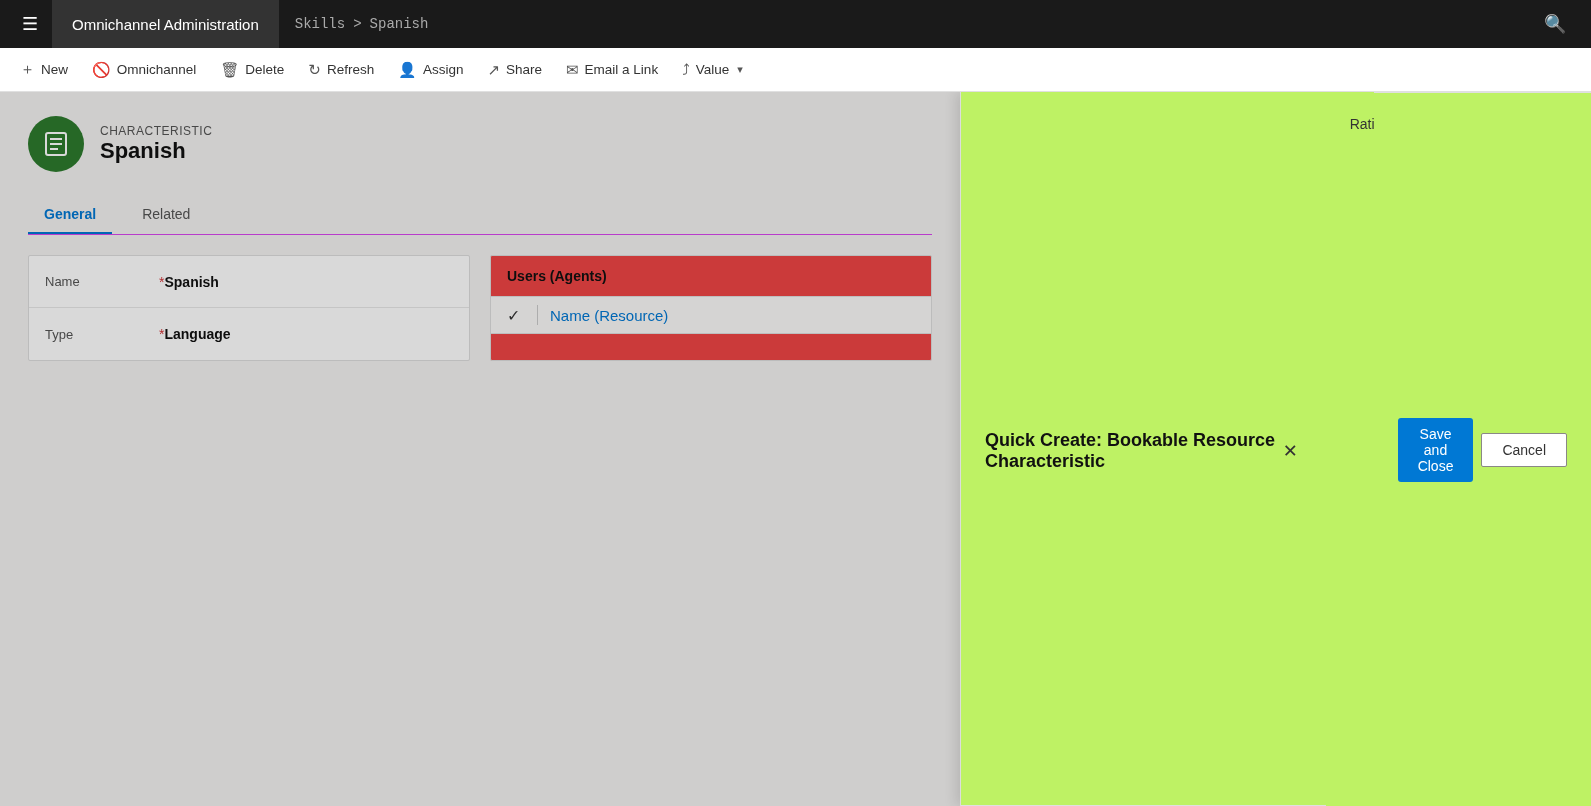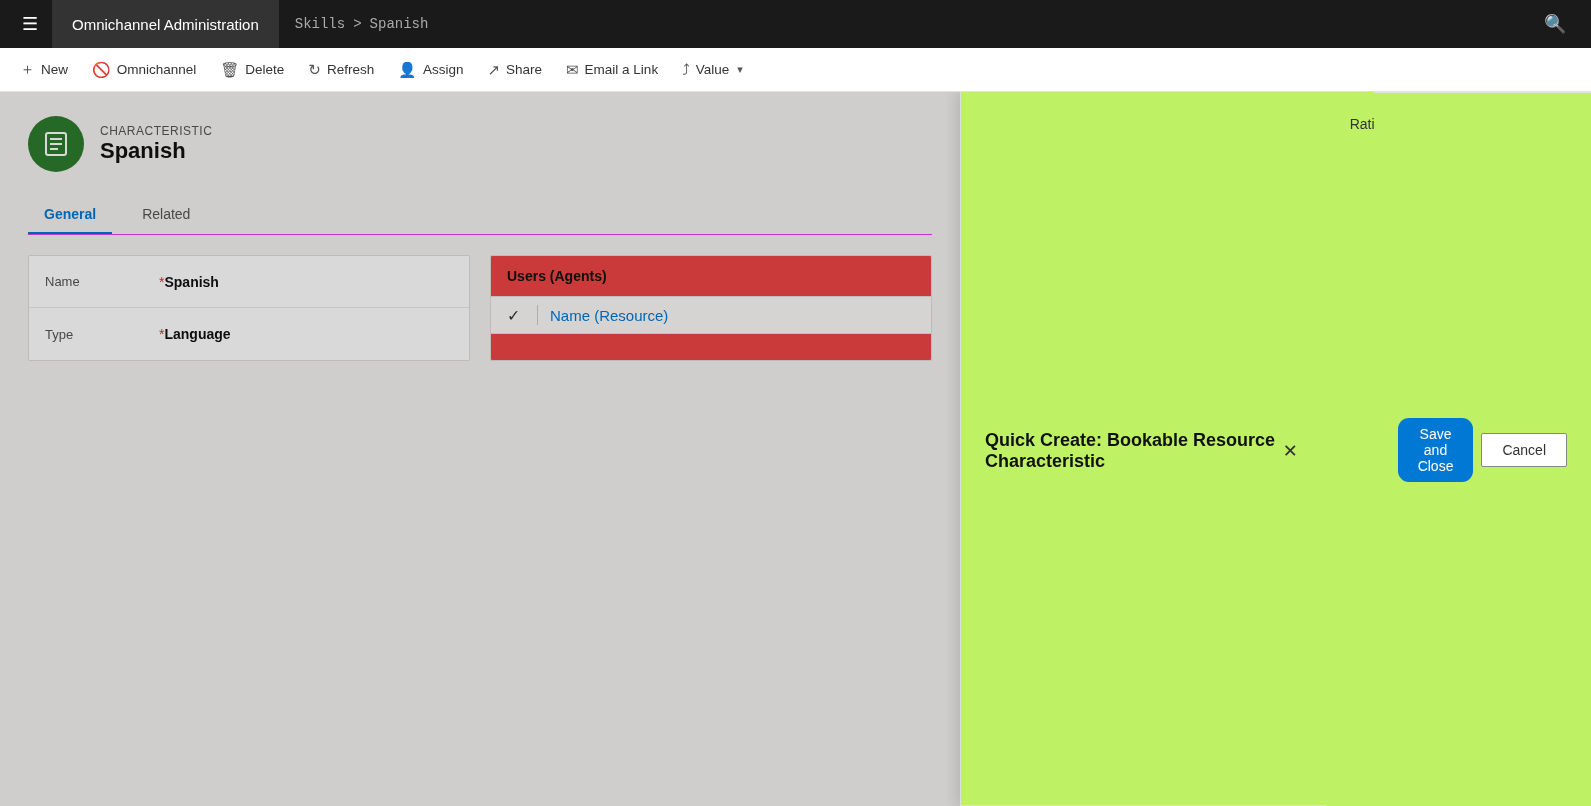--- a/index.html
+++ b/index.html
@@ -152,21 +152,21 @@
     .qc-field-text { color: #0078d4; font-size: 14px; font-weight: 500; }
     .qc-field-number { color: #0078d4; font-size: 14px; font-weight: 500; }
 
     .qc-footer {
       display: flex; align-items: center; justify-content: flex-end; gap: 8px;
       padding: 16px 24px;
       border-top: 1px solid #e0e0e0;
     }
     .btn-primary {
       background: #0078d4; color: #fff; border: none; padding: 8px 20px;
-      font-size: 14px; cursor: pointer; border-radius: 11px;
+      font-size: 14px; cursor: pointer; border-radius: 3px;
     }
     .btn-secondary {
       background: #fff; color: #333; border: 1px solid #8a8886; padding: 8px 20px;
       font-size: 14px; cursor: pointer; border-radius: 2px;
     }
 
     .checkmark { color: #333; font-size: 16px; }
   </style>
 </head>
 <body>

